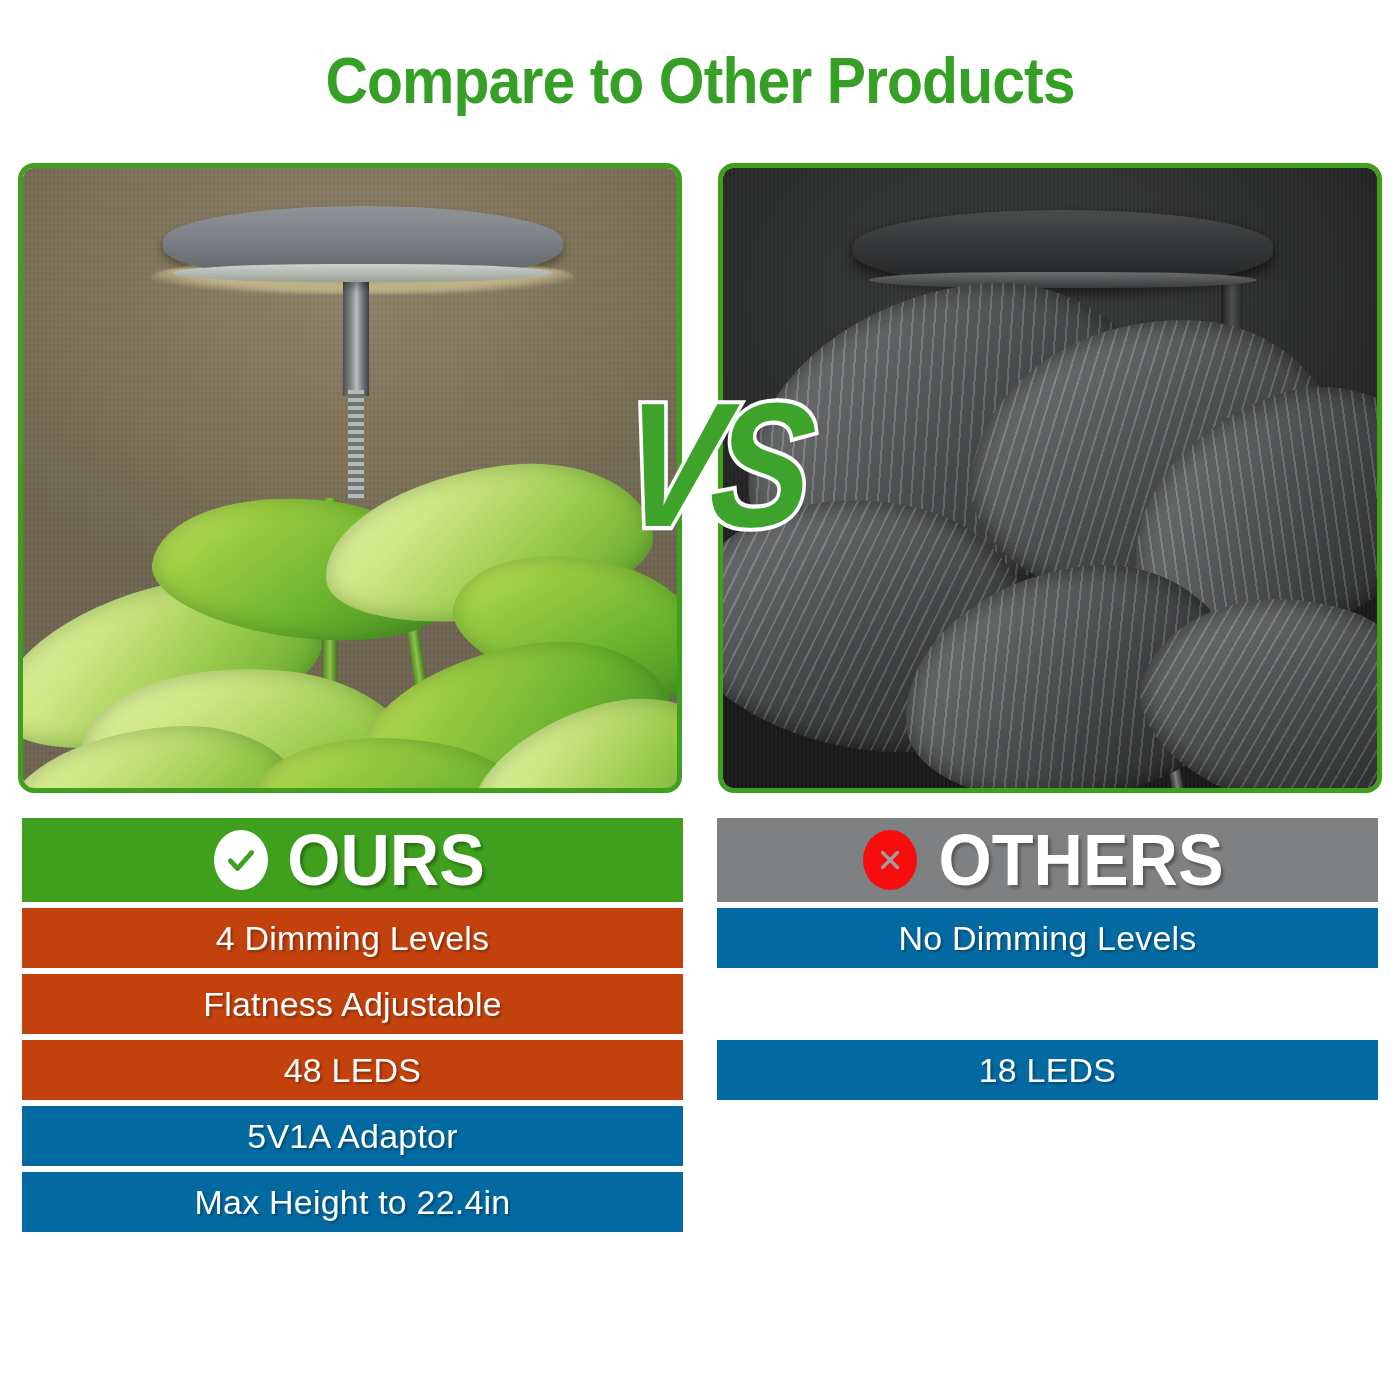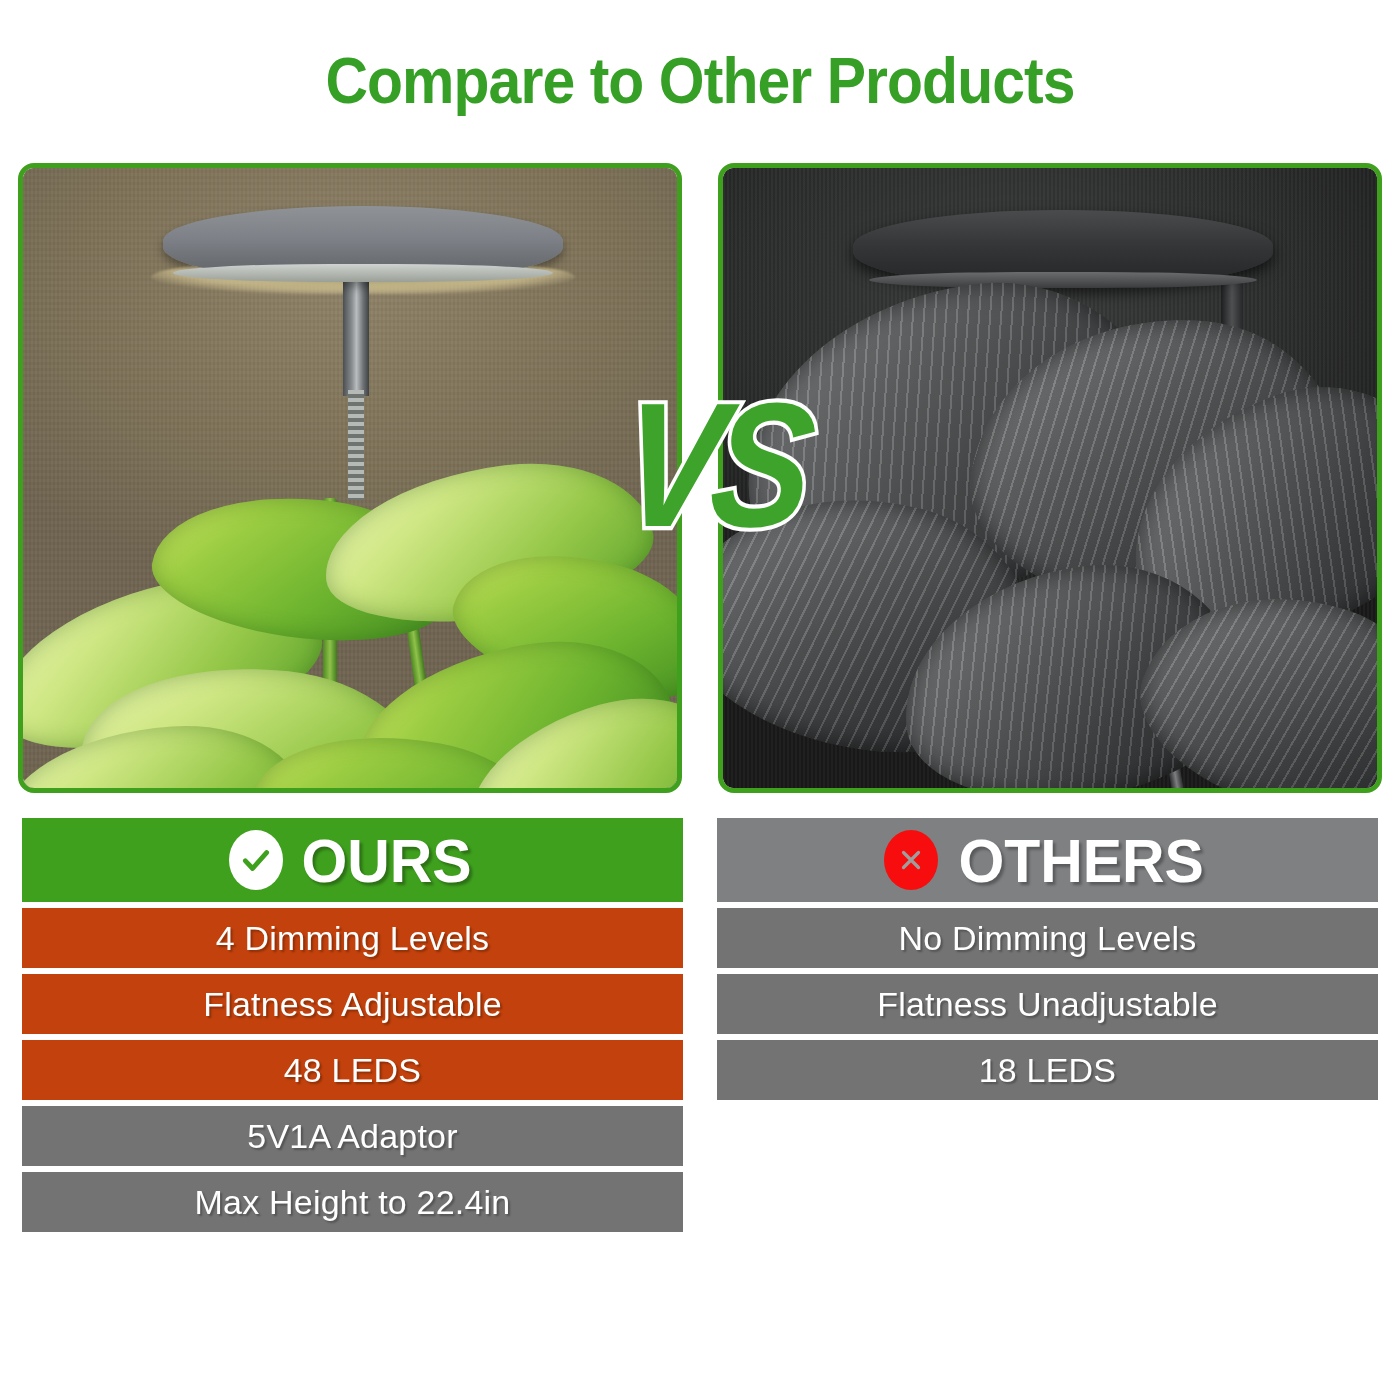--- a/index.html
+++ b/index.html
@@ -264,25 +264,25 @@
     align-items: center;
     justify-content: center;
     color: #ffffff;
     font-size: 34px;
     font-family: "Liberation Sans Narrow", "Liberation Sans", sans-serif;
     letter-spacing: .2px;
     text-shadow: 2px 2px 2px rgba(0,0,0,.28);
     box-sizing: border-box;
   }
   .cell.ours   { background: #c2410c; }
-  .cell.others { background: #737373; }
+  .cell.others { background: #0369a1; }
 
   .hrow .cell {
     height: 84px;
-    font-size: 62px;
+    font-size: 72px;
     font-weight: bold;
     gap: 14px;
     letter-spacing: 0px;
     text-shadow: 3px 3px 3px rgba(0,0,0,.3);
   }
   .hrow .cell.ours   { background: #3fa01e; }
   .hrow .cell.others { background: #7e8082; }
 
   .badge-icon {
     width: 54px;
@@ -382,21 +382,20 @@
         <span class="hdr-label">OTHERS</span>
       </div>
     </div>
 
     <div class="trow">
       <div class="cell ours">4 Dimming Levels</div>
       <div class="cell others">No Dimming Levels</div>
     </div>
     <div class="trow">
       <div class="cell ours">Flatness Adjustable</div>
-      <div class="cell others">Flatness Unadjustable</div>
     </div>
     <div class="trow">
       <div class="cell ours">48 LEDS</div>
       <div class="cell others">18 LEDS</div>
     </div>
     <div class="trow">
       <div class="cell others">5V1A Adaptor</div>
     </div>
     <div class="trow">
       <div class="cell others">Max Height to 22.4in</div>

